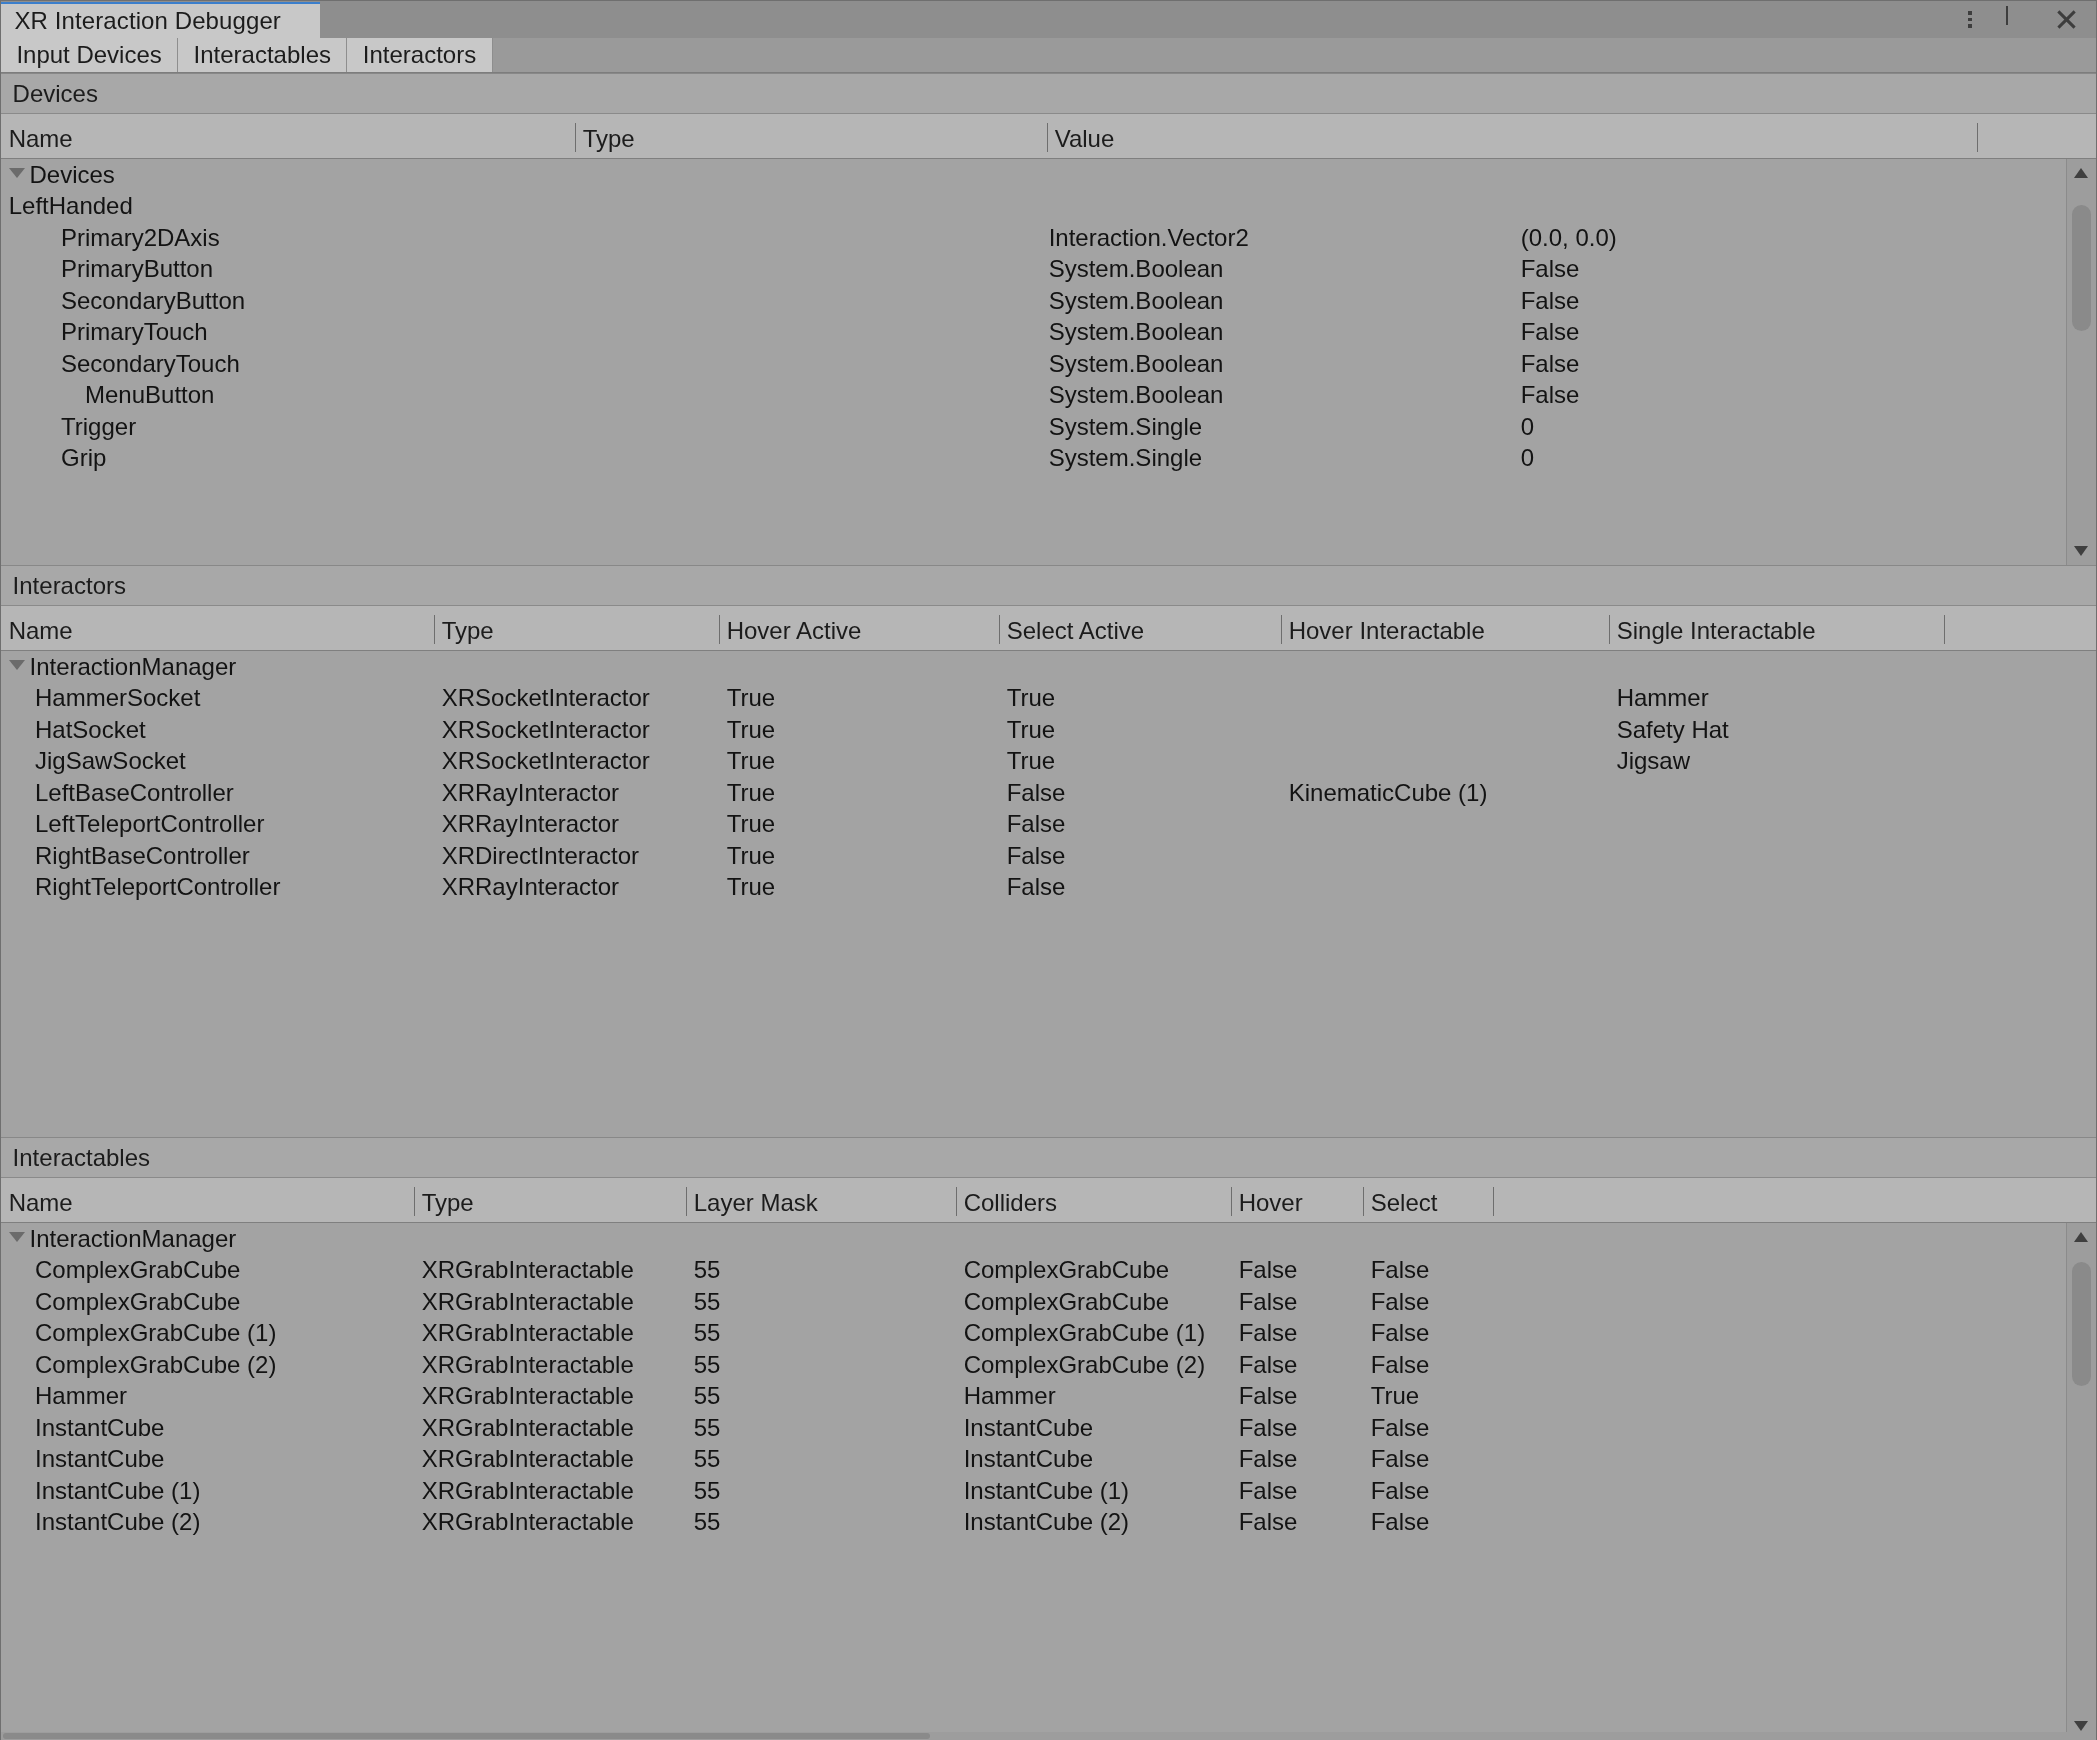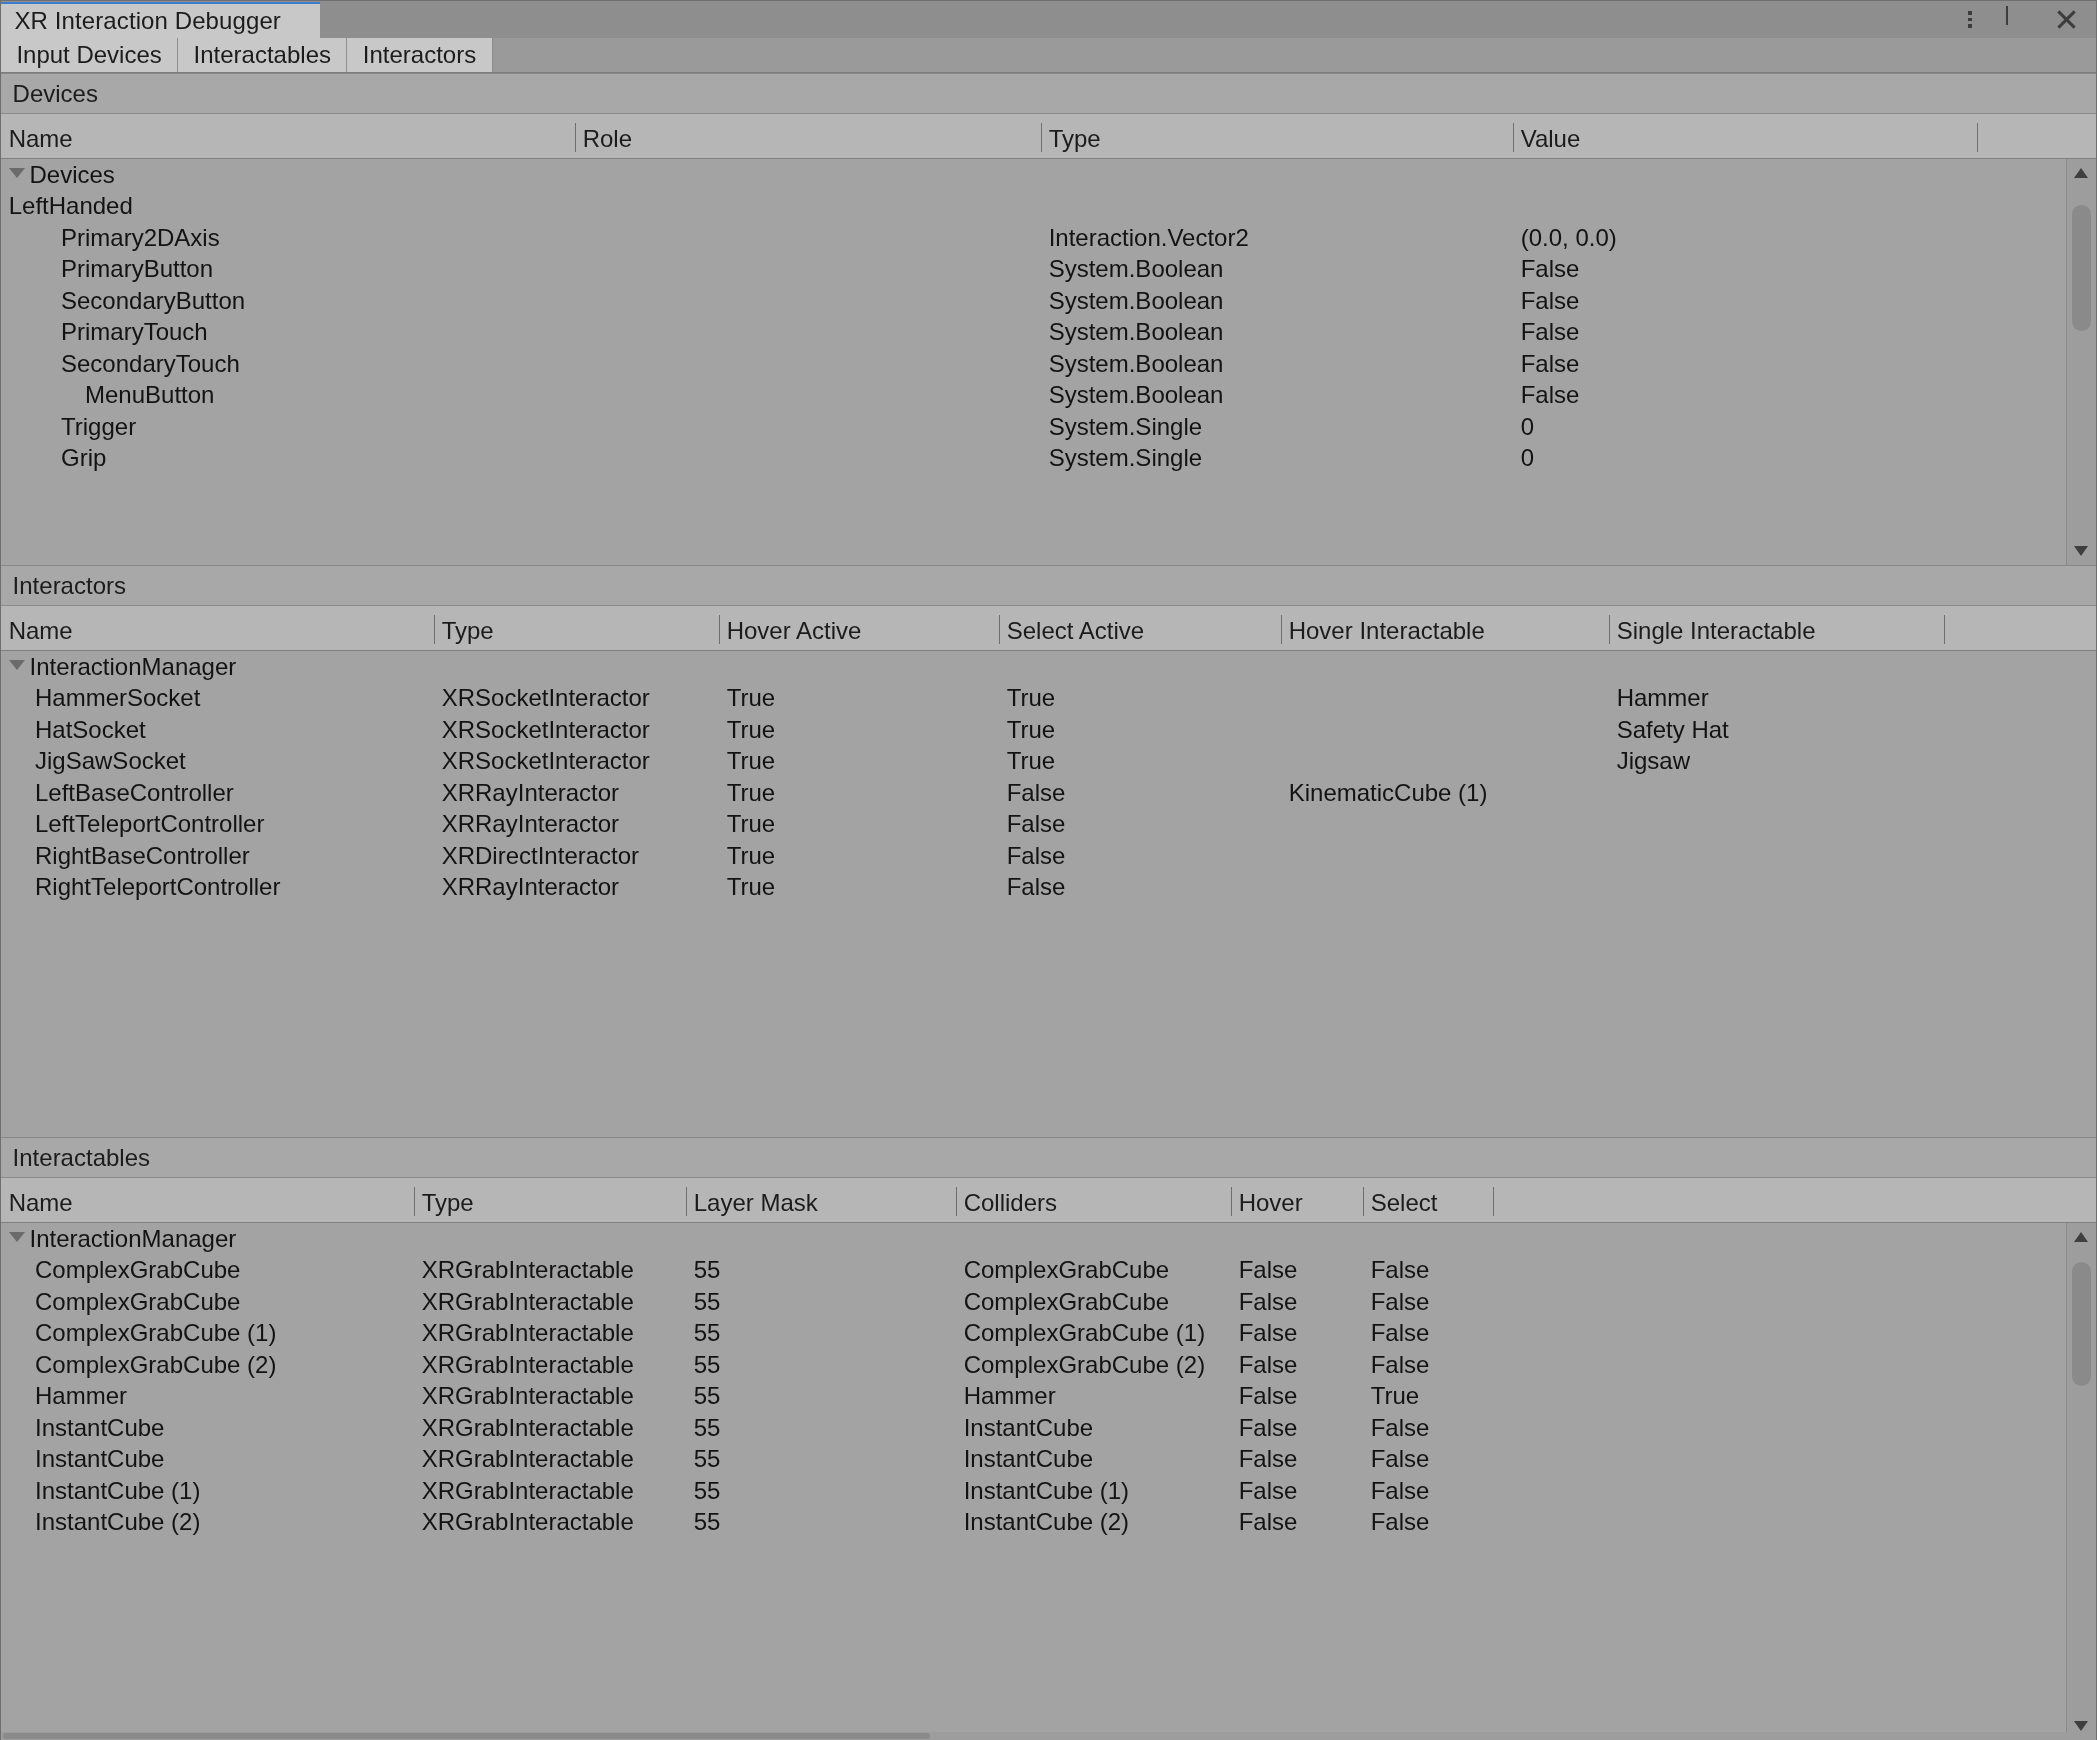--- a/index.html
+++ b/index.html
@@ -265,23 +265,20 @@
     <div class="tabstrip-filler"></div>
   </div>
 
   <div class="section-title">
     <span>Devices</span>
   </div>
   <div class="colheader" id="dev-head">
     <div class="ch" style="width:574px">
         <span>Name</span>
       </div>
-    <div class="ch" style="width:466px">
-        <span>Role</span>
-      </div>
     <div class="ch" style="width:472px">
         <span>Type</span>
       </div>
     <div class="ch" style="width:417px">
         <span>Value</span>
       </div>
     <div class="ch-end" style="left:1976px"></div>
   </div>
   <div class="panel-body" style="flex:0 0 406px; height:406px;">
     <div class="rows" id="devices-rows">

